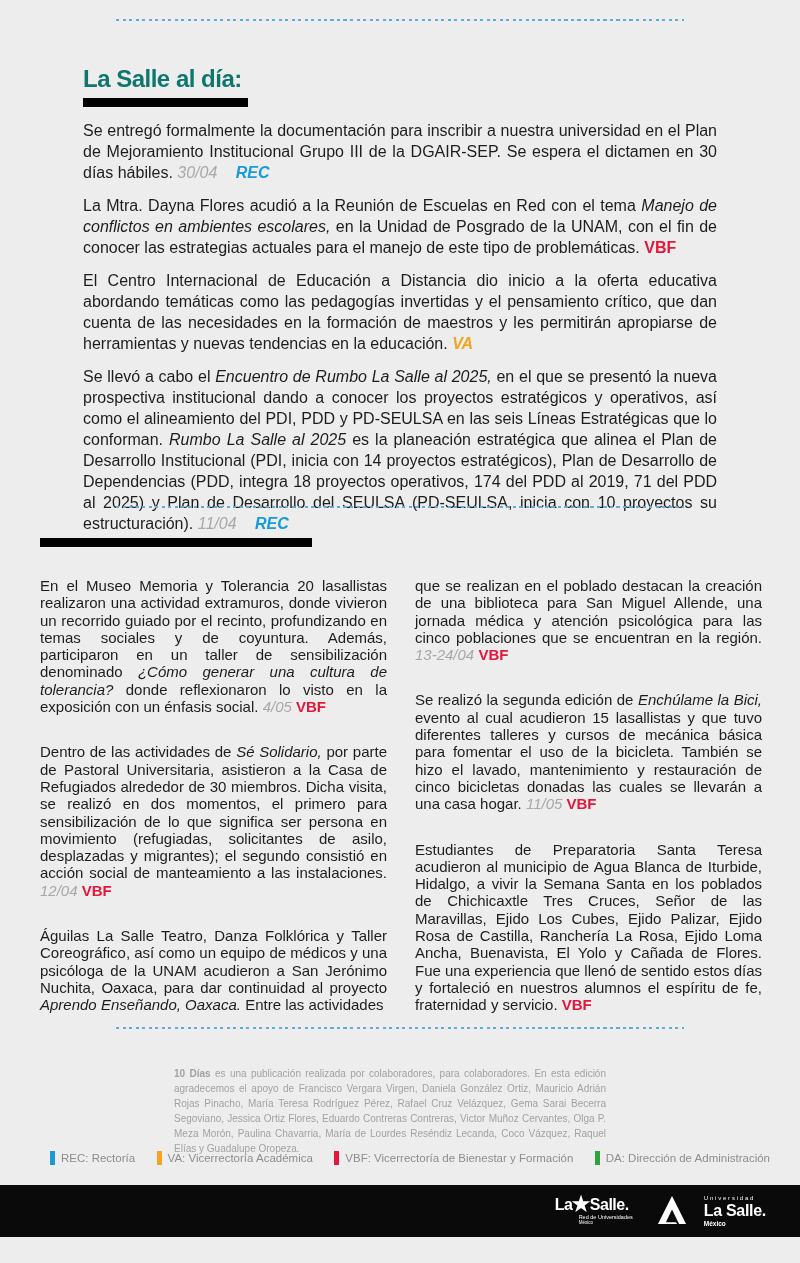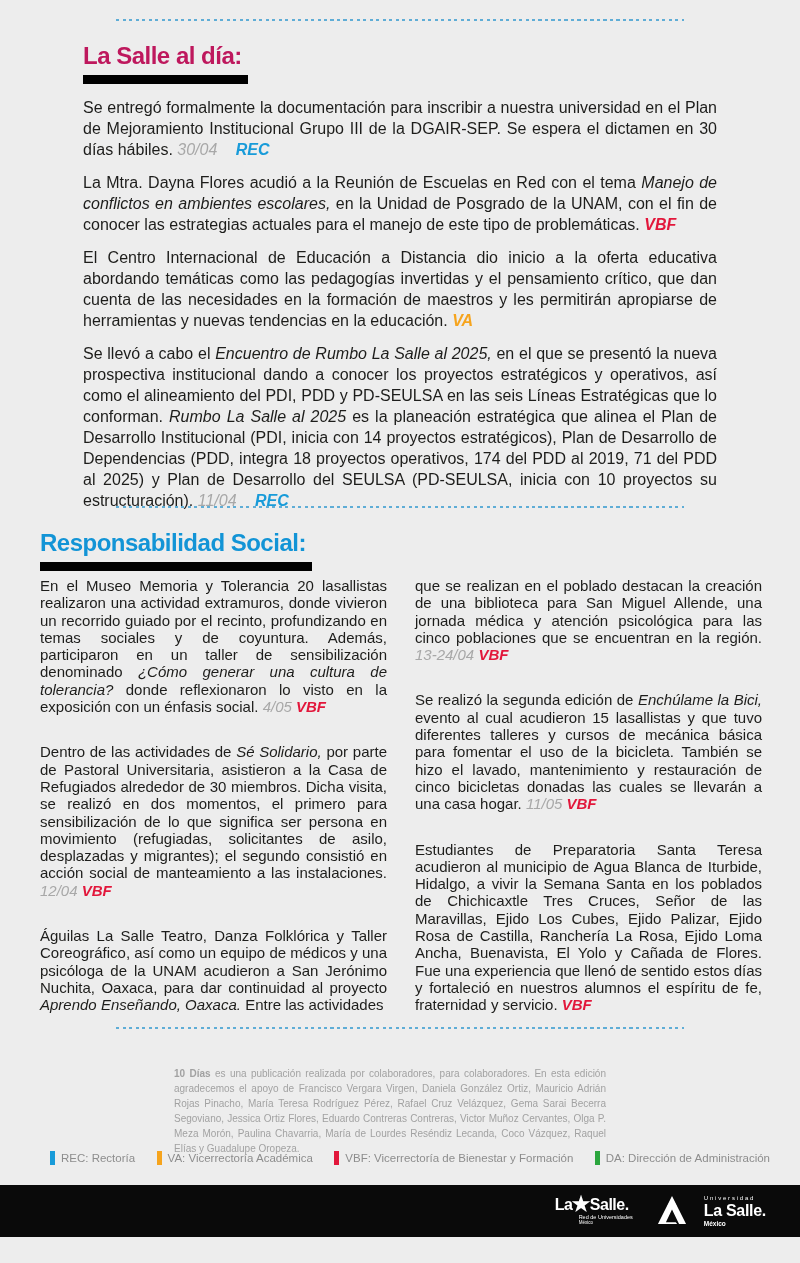--- a/index.html
+++ b/index.html
@@ -32,21 +32,21 @@
   #section2-head .bar{width:272px;}
 
   #columns{position:absolute;left:40px;top:577px;width:722px;display:flex;gap:28px;}
   #columns .col{width:347px;}
   #columns .news{margin:0 0 28px;font-size:15px;line-height:17.3px;text-align:justify;}
 
   .run-italic{font-style:italic;}
   .run-bold{font-weight:bold;}
   .run-date{font-style:italic;color:#a8a8a8;}
   .run-rec{font-style:italic;font-weight:bold;color:#189bd9;margin-left:14px;}
-  .run-vbf{font-style:italic;font-weight:bold;color:#e2173b;}
+  .run-vbf{font-weight:bold;color:#e2173b;}
   .run-va{font-style:italic;font-weight:bold;color:#f6a41d;}
 
   #credits{
     position:absolute;left:174px;top:1056px;width:432px;
     font-size:10px;line-height:15px;text-align:justify;color:#a2a2a2;
   }
 
   #legend{
     position:absolute;left:50px;top:1151px;width:720px;
     display:flex;justify-content:space-between;align-items:center;
@@ -72,34 +72,33 @@
   .lu-top{font-size:6px;letter-spacing:1.8px;margin-bottom:2px;}
   .lu-name{font-size:16px;font-weight:bold;letter-spacing:-0.3px;}
   .lu-region{font-size:6.5px;font-weight:bold;margin-top:2px;}
 </style>
 </head>
 <body>
 
 <div class="sep" id="sep-top"></div>
 
 <div id="section1">
-  <h1 class="section-heading" style="color: #be185d;">La Salle al día:</h1>
+  <h1 class="section-heading" style="color: #0f766e; margin-top: 23px;">La Salle al día:</h1>
   <div class="heading-bar bar"></div>
   <div class="news-list">
     <p class="news"><span class="run run-normal">Se entregó formalmente la documentación para inscribir a nuestra universidad en el Plan de Mejoramiento Institucional Grupo III de la DGAIR-SEP. Se espera el dictamen en 30 días hábiles. </span><span class="run run-date">30/04 </span><span class="run run-rec">REC</span></p>
     <p class="news"><span class="run run-normal">La Mtra. Dayna Flores acudió a la Reunión de Escuelas en Red con el tema </span><span class="run run-italic">Manejo de conflictos en ambientes escolares,</span><span class="run run-normal"> en la Unidad de Posgrado de la UNAM, con el fin de conocer las estrategias actuales para el manejo de este tipo de problemáticas. </span><span class="run run-vbf">VBF</span></p>
     <p class="news"><span class="run run-normal">El Centro Internacional de Educación a Distancia dio inicio a la oferta educativa abordando temáticas como las pedagogías invertidas y el pensamiento crítico, que dan cuenta de las necesidades en la formación de maestros y les permitirán apropiarse de herramientas y nuevas tendencias en la educación. </span><span class="run run-va">VA</span></p>
     <p class="news"><span class="run run-normal">Se llevó a cabo el </span><span class="run run-italic">Encuentro de Rumbo La Salle al 2025,</span><span class="run run-normal"> en el que se presentó la nueva prospectiva institucional dando a conocer los proyectos estratégicos y operativos, así como el alineamiento del PDI, PDD y PD-SEULSA en las seis Líneas Estratégicas que lo conforman. </span><span class="run run-italic">Rumbo La Salle al 2025</span><span class="run run-normal"> es la planeación estratégica que alinea el Plan de Desarrollo Institucional (PDI, inicia con 14 proyectos estratégicos), Plan de Desarrollo de Dependencias (PDD, integra 18 proyectos operativos, 174 del PDD al 2019, 71 del PDD al 2025) y Plan de Desarrollo del SEULSA (PD-SEULSA, inicia con 10 proyectos su estructuración). </span><span class="run run-date">11/04 </span><span class="run run-rec">REC</span></p>
   </div>
 </div>
 
 <div class="sep" id="sep-mid"></div>
 
 <div id="section2-head">
-  <h1 class="section-heading" style="color: rgb(18, 148, 214);">Responsabilidad Social:</h1>
   <div class="heading-bar bar"></div>
 </div>
 
 <div id="columns">
   <div class="col">
     <p class="news"><span class="run run-normal">En el Museo Memoria y Tolerancia 20 lasallistas realizaron una actividad extramuros, donde vivieron un recorrido guiado por el recinto, profundizando en temas sociales y de coyuntura. Además, participaron en un taller de sensibilización denominado </span><span class="run run-italic">¿Cómo generar una cultura de tolerancia?</span><span class="run run-normal"> donde reflexionaron lo visto en la exposición con un énfasis social. </span><span class="run run-date">4/05 </span><span class="run run-vbf">VBF</span></p>
     <p class="news"><span class="run run-normal">Dentro de las actividades de </span><span class="run run-italic">Sé Solidario,</span><span class="run run-normal"> por parte de Pastoral Universitaria, asistieron a la Casa de Refugiados alrededor de 30 miembros. Dicha visita, se realizó en dos momentos, el primero para sensibilización de lo que significa ser persona en movimiento (refugiadas, solicitantes de asilo, desplazadas y migrantes); el segundo consistió en acción social de manteamiento a las instalaciones. </span><span class="run run-date">12/04 </span><span class="run run-vbf">VBF</span></p>
     <p class="news"><span class="run run-normal">Águilas La Salle Teatro, Danza Folklórica y Taller Coreográfico, así como un equipo de médicos y una psicóloga de la UNAM acudieron a San Jerónimo Nuchita, Oaxaca, para dar continuidad al proyecto </span><span class="run run-italic">Aprendo Enseñando, Oaxaca.</span><span class="run run-normal"> Entre las actividades</span></p>
   </div>
   <div class="col">

